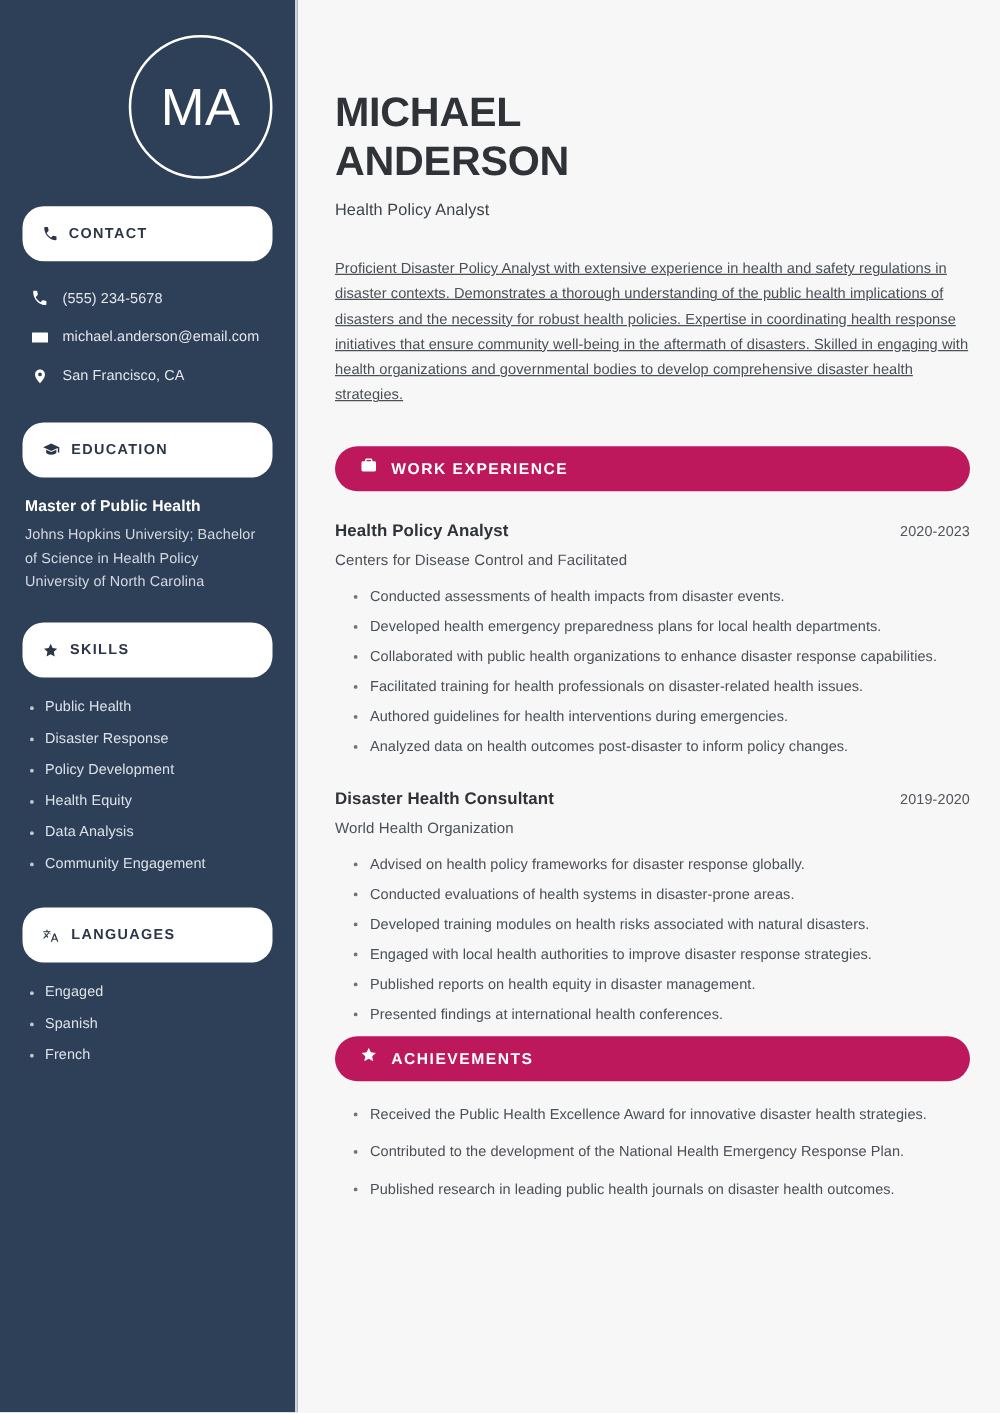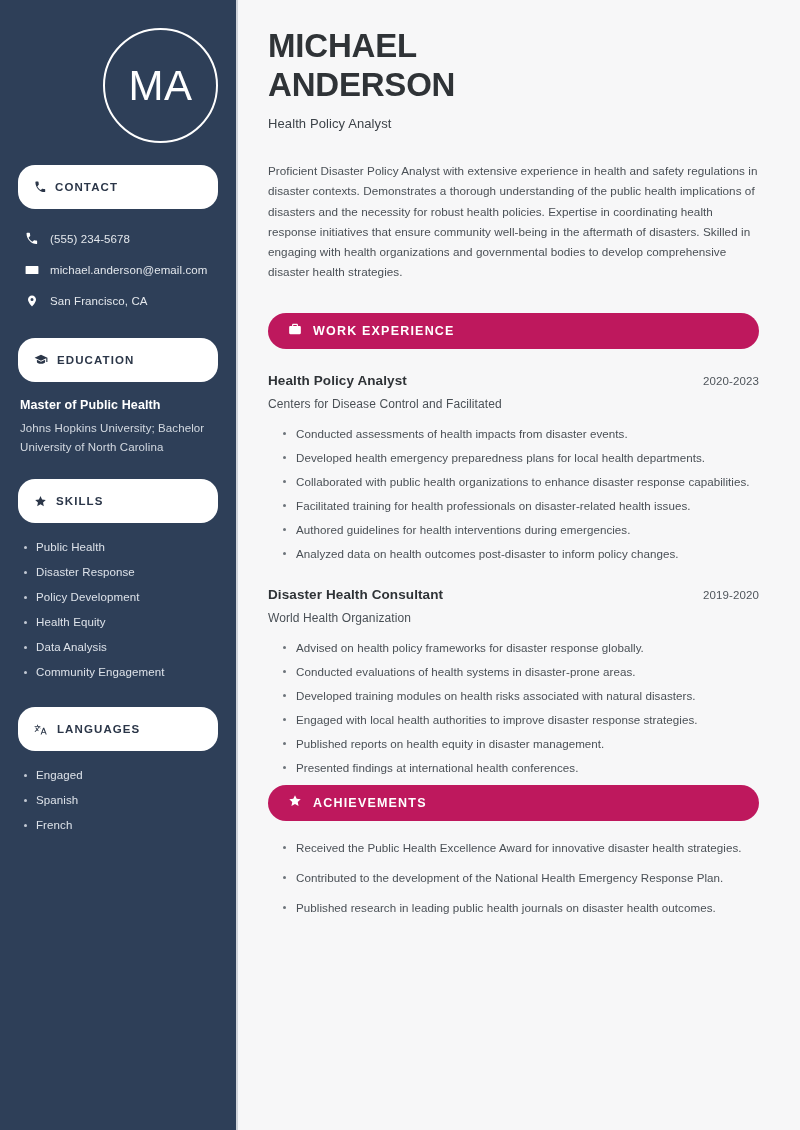--- a/index.html
+++ b/index.html
@@ -117,22 +117,23 @@
     top: 11px;
     width: 3px;
     height: 3px;
     border-radius: 50%;
     background: #c3cad4;
   }
 
   
   .main {
     flex: 1;
-    padding: 26px 41px 0 30px;
+    padding: 26px 24px 0 30px;
     background: #f7f7f8;
+    margin-top: 44px;
   }
 
   .name {
     color: #2f3337;
     font-size: 33px;
     font-weight: bold;
     line-height: 39px;
     letter-spacing: -0.2px;
   }
   .job-title {
@@ -142,20 +143,21 @@
     letter-spacing: 0.1px;
   }
 
   .summary {
     margin-top: 30px;
     color: #4a5056;
     font-size: 11.7px;
     line-height: 20.3px;
     text-align: left;
     letter-spacing: 0.05px;
+    text-decoration: underline;
   }
 
   .sec-pill {
     margin-top: 30px;
     height: 36px;
     background: #be185d;
     border-radius: 19px;
     display: flex;
     align-items: center;
     gap: 11px;
@@ -275,20 +277,21 @@
           <path d="M12 3L1 8.2l11 5.2 9-4.3v6.2h2V8.2L12 3z"></path>
           <path d="M5 11.6v3.9c0 1.6 3.1 3.1 7 3.1s7-1.5 7-3.1v-3.9l-7 3.3-7-3.3z"></path>
         </svg>
       </span>
       <span class="pill-label">EDUCATION</span>
     </div>
 
     <div class="edu-block">
       <div class="edu-degree">Master of Public Health</div>
       <div class="edu-line">Johns Hopkins University; Bachelor</div>
+      <div class="edu-line">of Science in Health Policy</div>
       <div class="edu-line">University of North Carolina</div>
     </div>
 
     <div class="pill">
       <span class="ico">
         <svg width="13" height="13" viewBox="0 0 24 24" fill="#2b3648">
           <path d="M12 2l2.9 6.3 6.9.8-5.1 4.7 1.4 6.8L12 17.2 5.9 20.6l1.4-6.8L2.2 9.1l6.9-.8L12 2z"></path>
         </svg>
       </span>
       <span class="pill-label">SKILLS</span>

